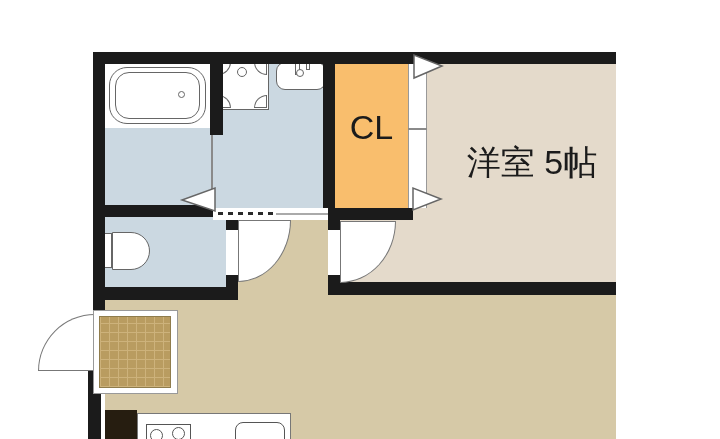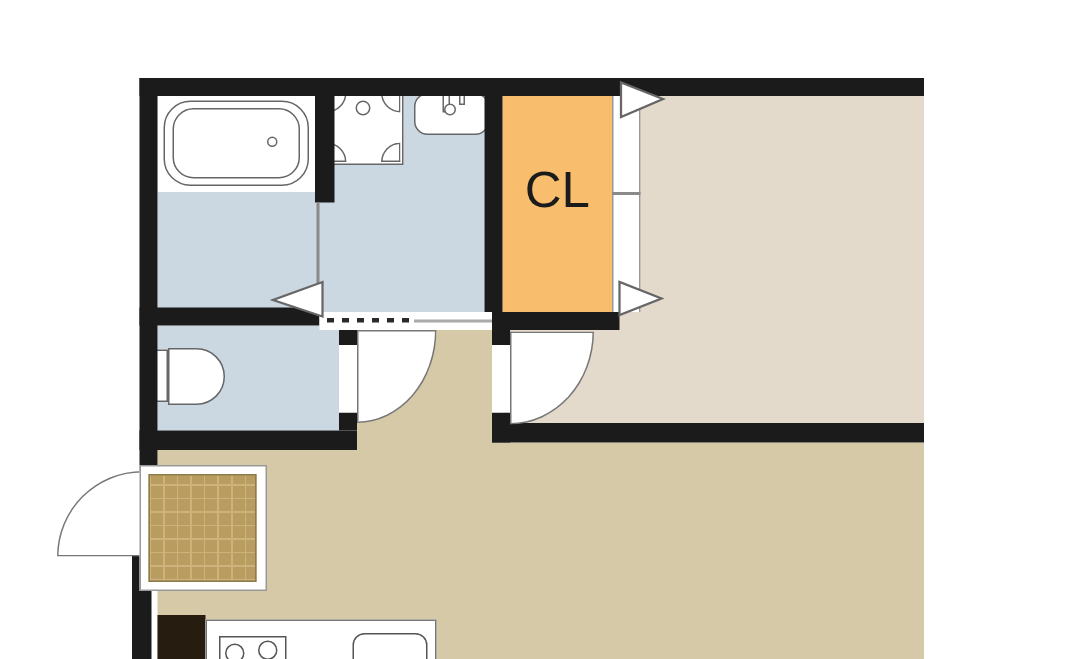--- a/index.html
+++ b/index.html
@@ -123,14 +123,15 @@
     </div>
     <div class="abs" style="left:97px;top:8px;width:50px;height:41px;border:1.2px solid #555;border-radius:8px;">
       <div class="abs sink-grid" style="left:2px;top:25px;width:17px;height:14px;"></div>
       <div class="abs" style="left:4px;top:18px;width:14px;height:8px;border:1px solid #555;border-bottom:none;border-radius:8px 8px 0 0;background:#fff;"></div>
       <div class="abs" style="left:28px;top:17px;width:5px;height:16px;border:1px solid #555;background:#fff;"></div>
       <div class="abs" style="left:26px;top:29px;width:8px;height:8px;border:1px solid #555;border-radius:50%;background:#fff;"></div>
     </div>
   </div>
 
   <div class="label" style="left:335px;top:66px;width:73px;font-size:34px;">CL</div>
+  <div class="label" style="left:418px;top:98px;width:228px;font-size:34px;">洋室 5帖</div>
 
 </div>
 
 </body></html>

